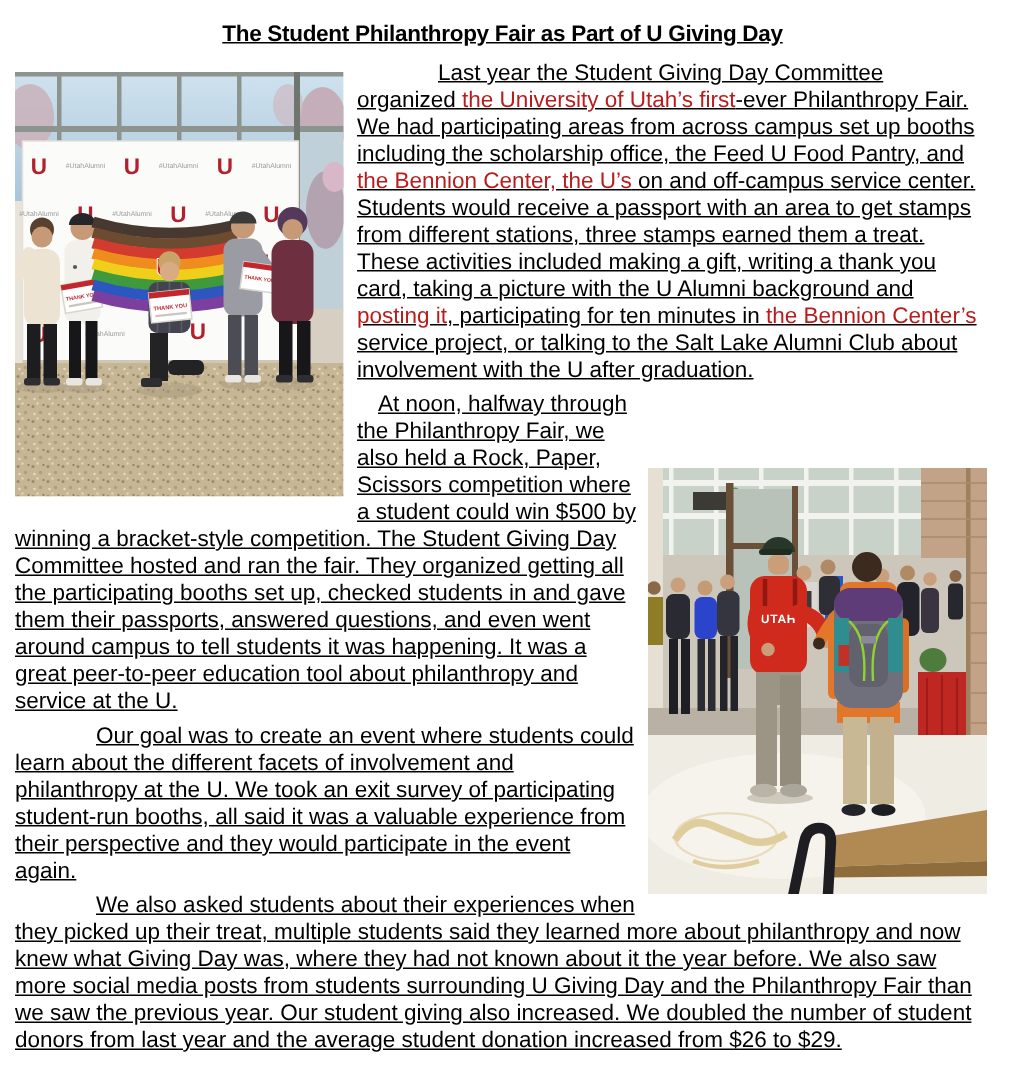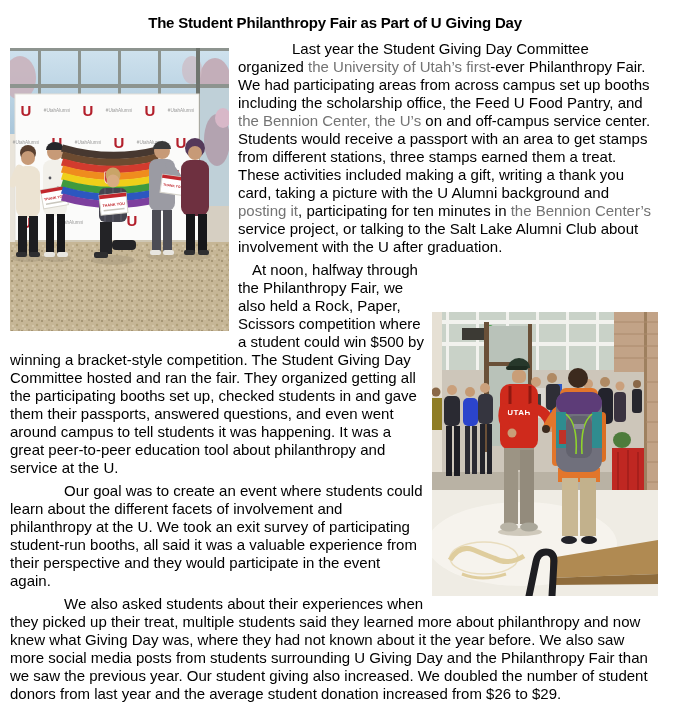--- a/index.html
+++ b/index.html
@@ -1,31 +1,31 @@
 <!DOCTYPE html>
 <html><head>
 <meta charset="utf-8">
 <style>
   html,body { margin:0; padding:0; background:#ffffff; }
   .doc {
     position:relative; width:670px; height:714px; overflow:hidden;
     background:#ffffff; color:#000;
     font-family:"Liberation Sans", sans-serif;
-    font-size:15px; line-height:18px;
+    font-size:15px; line-height:18px;text-decoration:underline;
   }
   .title {
     margin:0; padding-top:13px;
     text-align:center; font-size:15px; line-height:19px; font-weight:bold;
     letter-spacing:-0.2px;
   }
   .body { margin:8px 12px 0 10px; }
   .para { margin:0 0 5px 0; }
   .indent-lg { text-indent:54px; }
   .indent-sm { text-indent:14px; }
-  .link-text { color:#737373; }
+  .link-text { color:#b91c1c; }
   .photo-1 { float:left; width:219px; height:283px; margin:8px 9px 6px 0; }
   .photo-2 { float:right; width:226px; height:284px; margin:51px 0 12px 8px; }
   .photo svg { display:block; }
 </style>
 </head>
 <body>
 
 <div class="doc">
 
   <h1 class="title">The Student Philanthropy Fair as Part of U Giving Day</h1>

